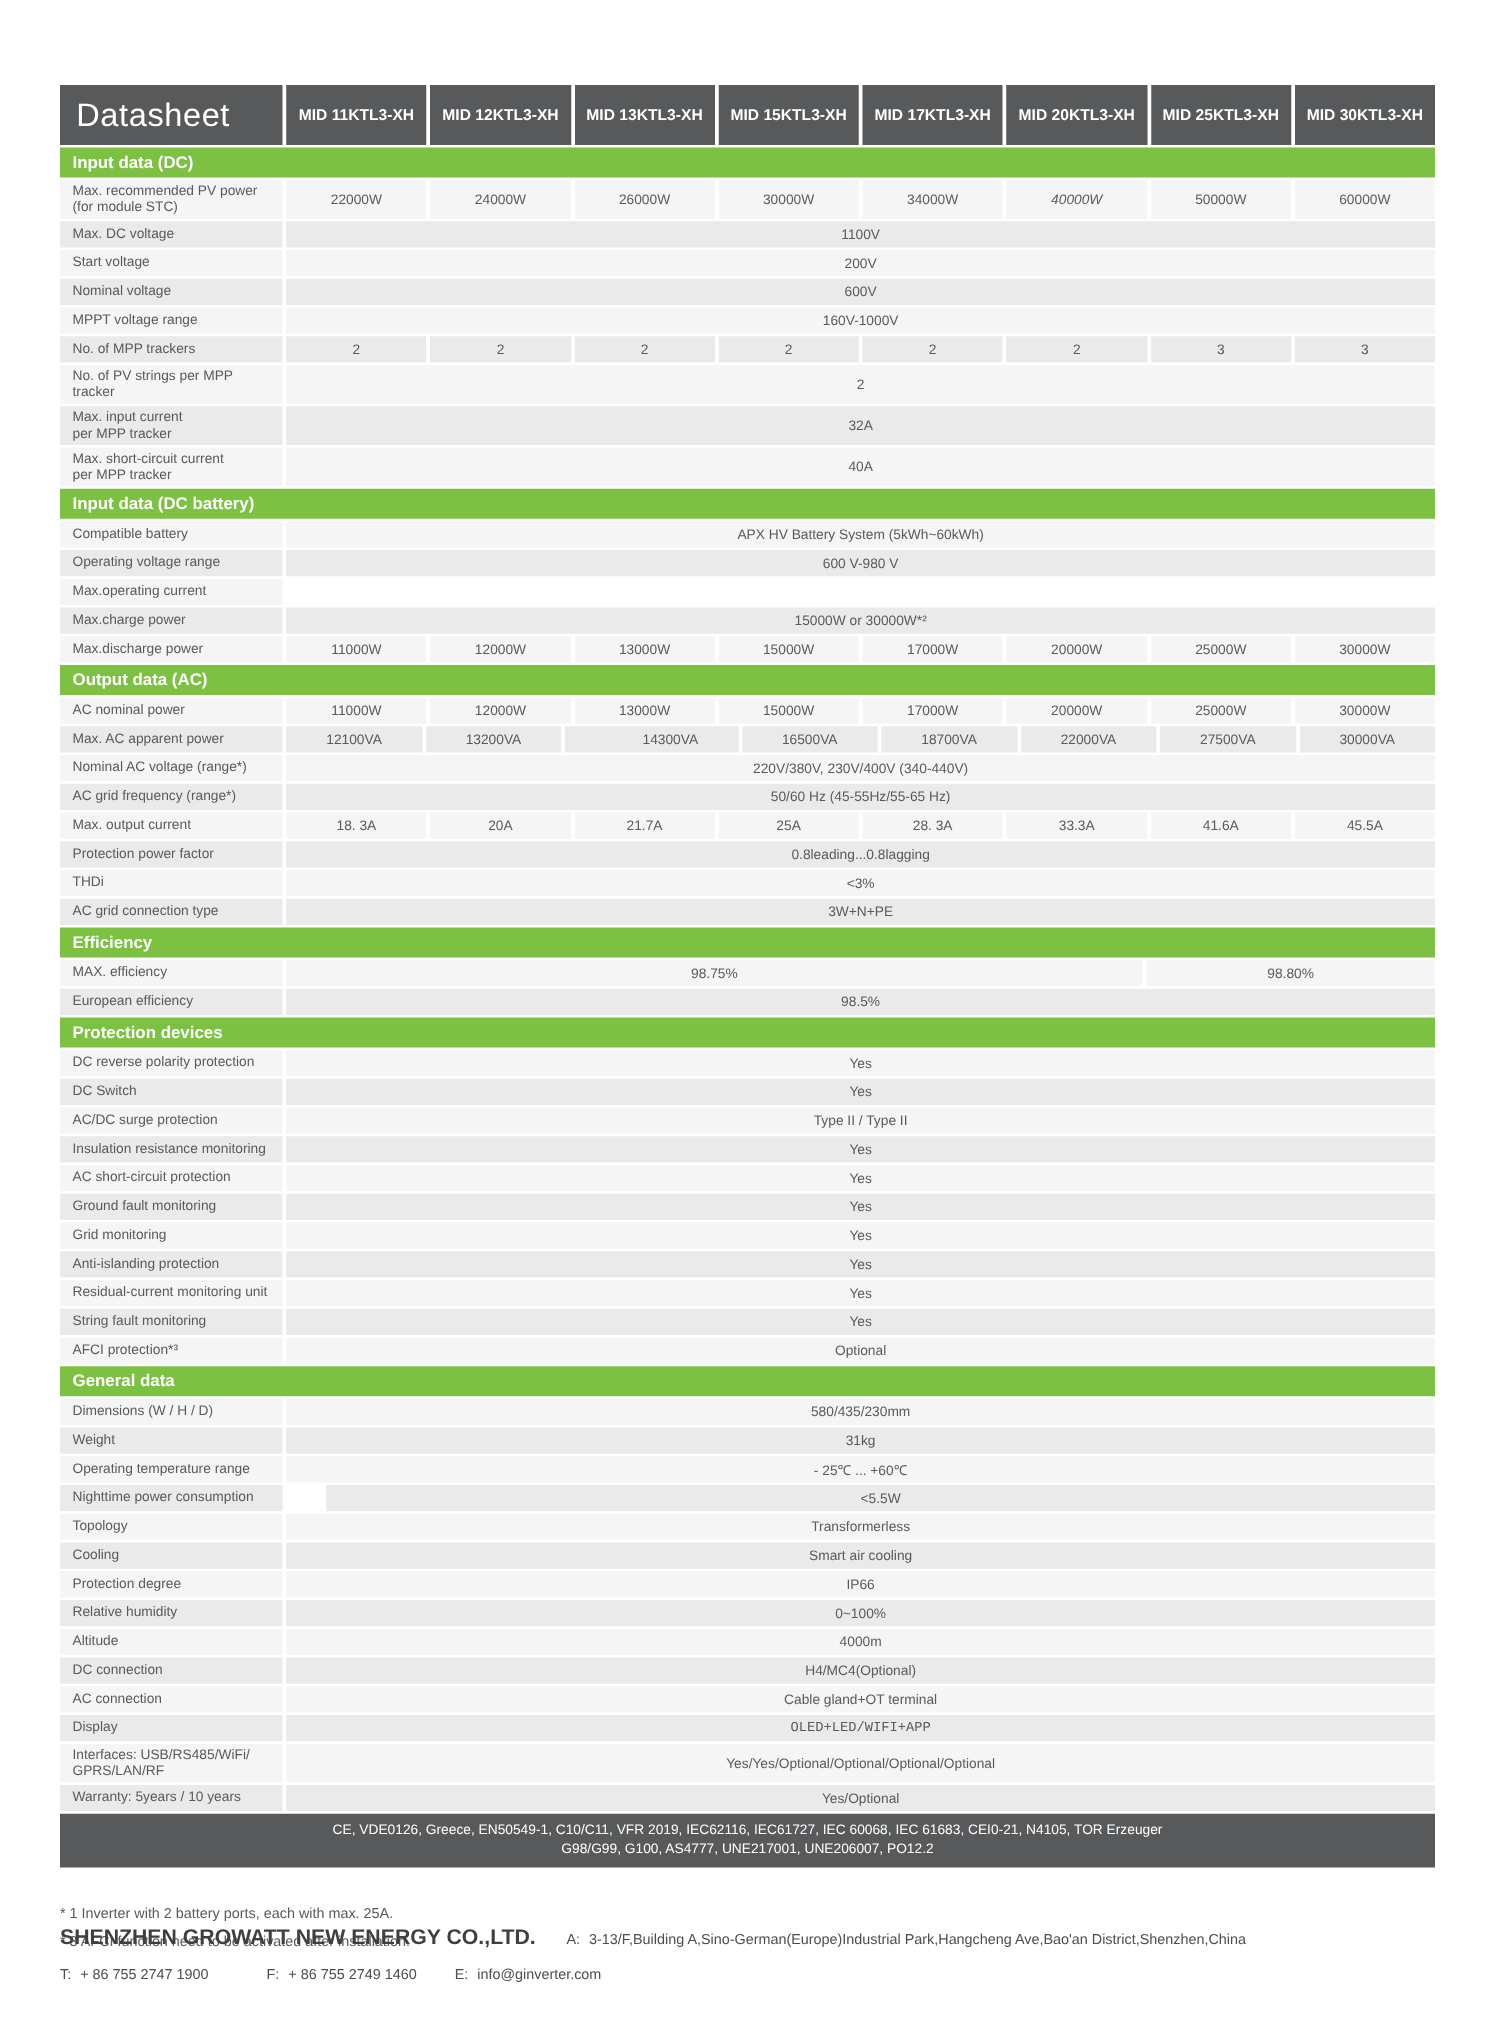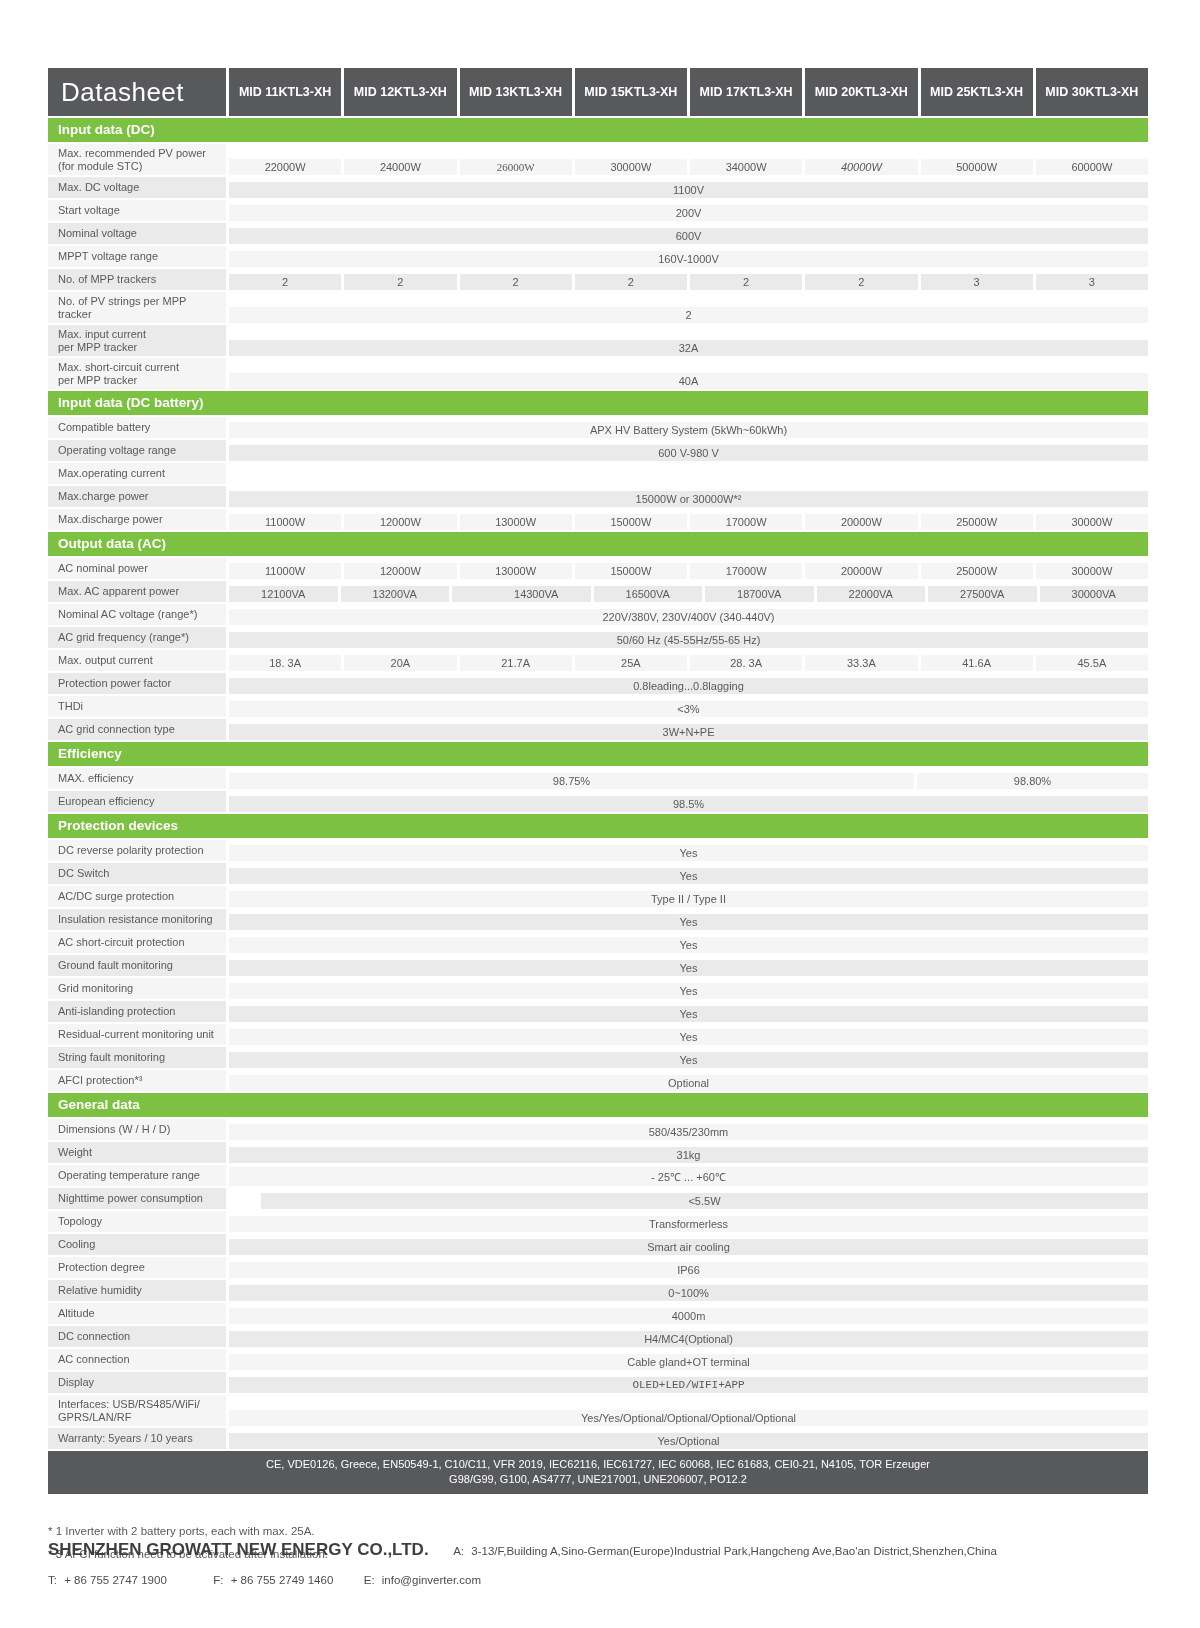--- a/index.html
+++ b/index.html
@@ -32,21 +32,21 @@
     padding:4px 10px 5px 10px; margin-bottom:2px;
   }
 
   
   .row { display:flex; gap:3px; margin-bottom:2px; min-height:21px; }
   .row .label {
     width:178px; flex:none; display:flex; align-items:center;
     padding:3px 4px 3px 10px; font-size:11px; line-height:12.5px;
     white-space:pre-line;
   }
-  .row .vals { flex:1; display:flex; gap:3px;align-items:flex-end; }
+  .row .vals { flex:1; display:flex; gap:3px; }
   .row .val {
     display:flex; align-items:center; justify-content:center;
     text-align:center; font-size:11px; padding:2px 2px;
   }
   .light-stripe .label, .light-stripe .val { background:#f5f5f5; }
   .dark-stripe  .label, .dark-stripe  .val { background:#eaeaea; }
 
   
   .cert-bar {
     background:var(--dark,#58595b); color:#ffffff;
@@ -85,21 +85,21 @@
       </div>
 
     <div id="sections">
         <div class="section-bar">Input data (DC)</div>
         <div class="row light-stripe">
           <div class="label">Max. recommended PV power
 (for module STC)</div>
           <div class="vals">
             <div class="val" style="flex: 1 1 0px;">22000W</div>
             <div class="val" style="flex: 1 1 0px;">24000W</div>
-            <div class="val" style="flex: 1 1 0px; font-family: Liberation Serif, serif;">26000W</div>
+            <div class="val" style="flex: 1 1 0px;">26000W</div>
             <div class="val" style="flex: 1 1 0px;">30000W</div>
             <div class="val" style="flex: 1 1 0px;">34000W</div>
             <div class="val" style="flex: 1 1 0px; font-style: italic;">40000W</div>
             <div class="val" style="flex: 1 1 0px;">50000W</div>
             <div class="val" style="flex: 1 1 0px;">60000W</div>
           </div>
         </div>
         <div class="row dark-stripe">
           <div class="label">Max. DC voltage</div>
           <div class="vals">

